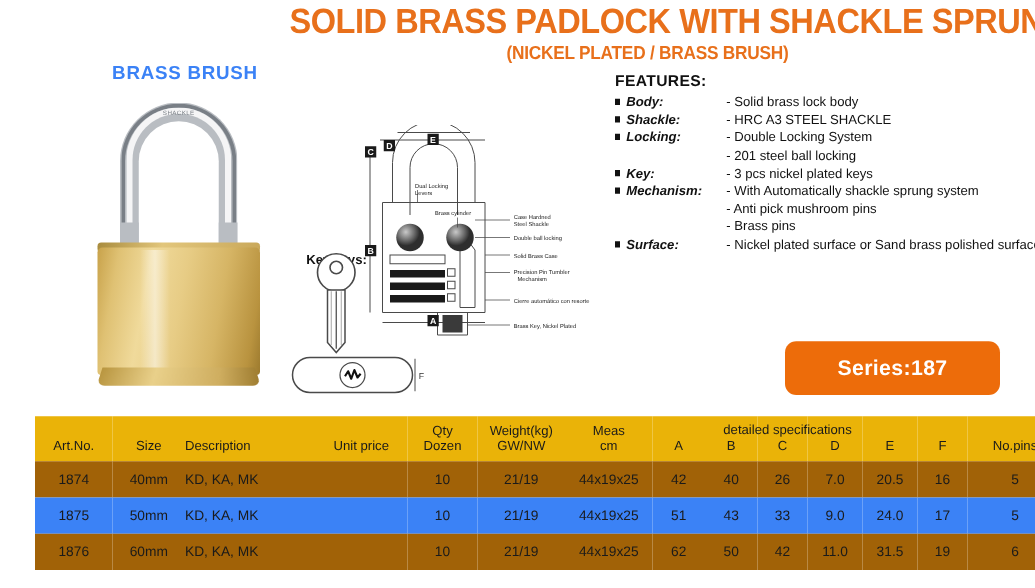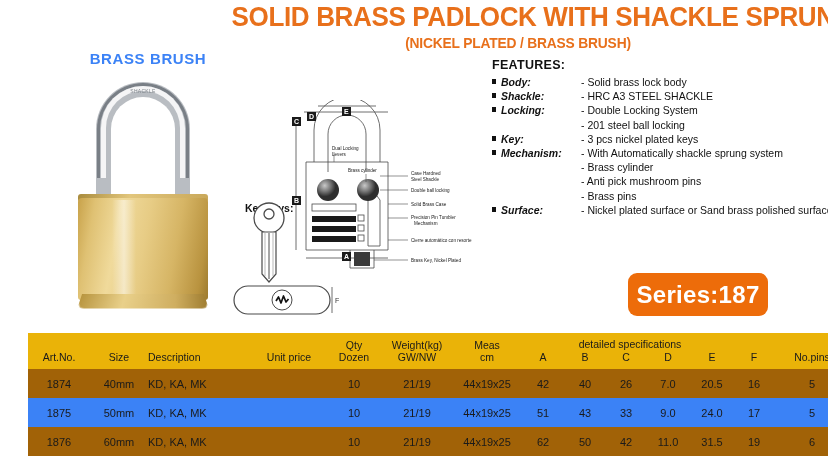--- a/index.html
+++ b/index.html
@@ -112,24 +112,24 @@
     display:block; width:4px; height:5px; background:#111;
   }
   .feat-key {
     width:80px; flex:0 0 80px;
     font-weight:bold; font-style:italic; font-size:10.5px; color:#111;
   }
   .feat-val { font-size:10.5px; color:#111; white-space:nowrap; }
 
   
   .series-badge {
-    position:absolute; left:628px; top:273px; width:140px; height:43px;
+    position:absolute; left:628px; top:273px; width:172px; height:43px;
     background:#ED6C0A; border-radius:9px;
     display:flex; align-items:center; justify-content:center;
-    color:#fff; font-weight:bold; font-size:24px; letter-spacing:0.3px;
+    color:#fff; font-weight:bold; font-size:17px; letter-spacing:0.3px;
   }
 
   
   .spec-table {
     position:absolute; left:28px; top:333px; width:772px;
     border-collapse:collapse; table-layout:fixed;
   }
   .spec-table td, .spec-table th { padding:0; border:none; }
   .spec-table thead th {
     background:#eab308; height:36px; vertical-align:bottom;
@@ -308,25 +308,20 @@
           </span>
           <span class="feat-key">Key:</span>
           <span class="feat-val">- 3 pcs nickel plated keys</span>
         </div>
         <div class="feat-row">
           <span class="feat-bullet">
             <i></i>
           </span>
           <span class="feat-key">Mechanism:</span>
           <span class="feat-val">- With Automatically shackle sprung system</span>
-        </div>
-        <div class="feat-row">
-          <span class="feat-bullet"></span>
-          <span class="feat-key"></span>
-          <span class="feat-val">- Brass cylinder</span>
         </div>
         <div class="feat-row">
           <span class="feat-bullet"></span>
           <span class="feat-key"></span>
           <span class="feat-val">- Anti pick mushroom pins</span>
         </div>
         <div class="feat-row">
           <span class="feat-bullet"></span>
           <span class="feat-key"></span>
           <span class="feat-val">- Brass pins</span>

